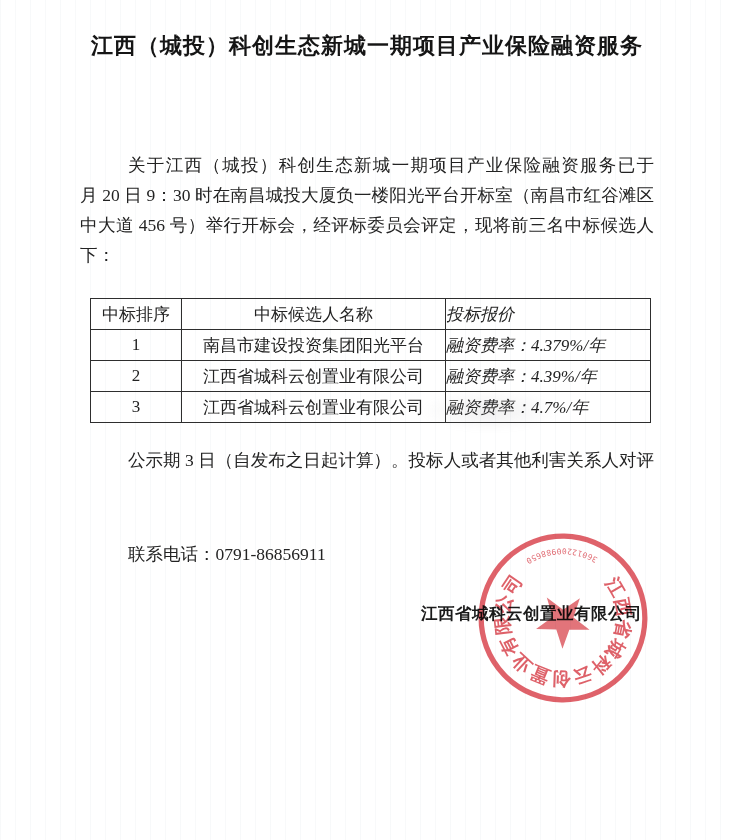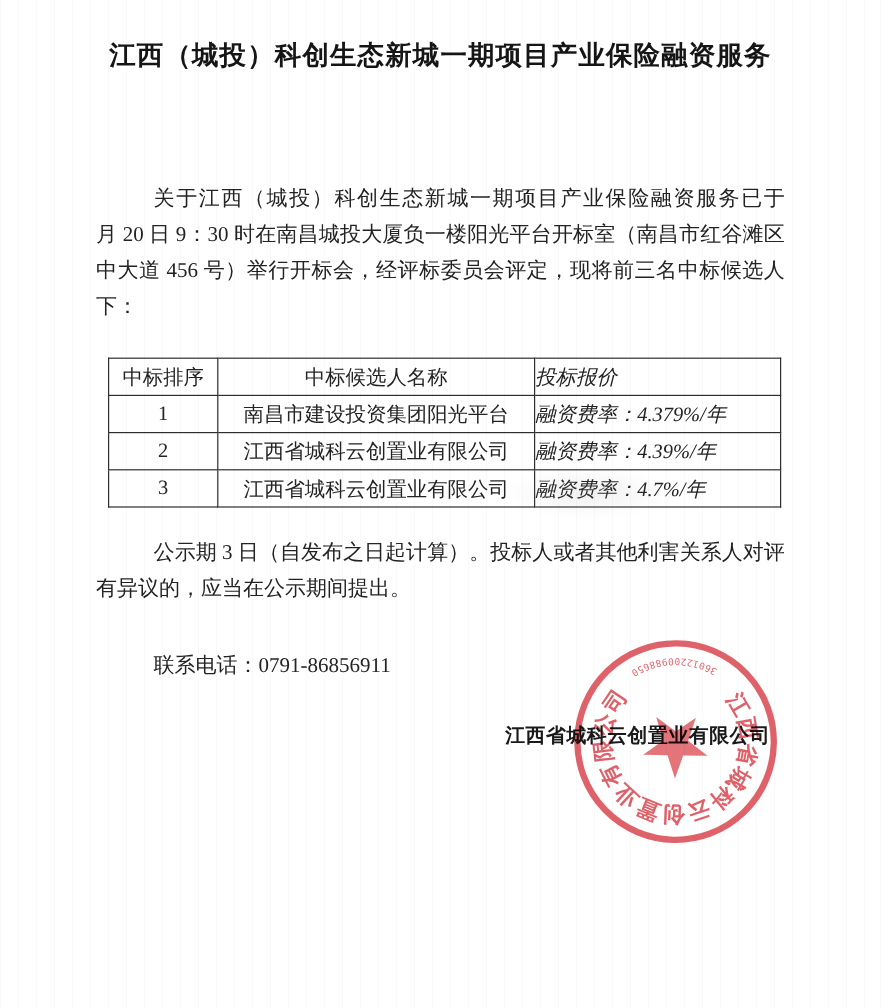--- a/index.html
+++ b/index.html
@@ -127,21 +127,20 @@
         <td class="c-name">江西省城科云创置业有限公司</td>
         <td class="c-price">融资费率：4.7%/年</td>
       </tr>
     </tbody>
   </table>
 
   <div class="smudge"></div>
 
   <div class="para notice">
     <div class="ln justify indent">公示期 3 日（自发布之日起计算）。投标人或者其他利害关系人对评标结果</div>
-    <div class="ln">有异议的，应当在公示期间提出。</div>
   </div>
 
   <div class="info-line contact">联系电话：0791-86856911</div>
 
   <div class="sig-company">江西省城科云创置业有限公司</div>
 
   <svg class="seal" viewBox="0 0 200 200" xmlns="http://www.w3.org/2000/svg">
     <defs>
       <path id="seal-name-arc" d="M 56.2 143.8 A 62 62 0 1 1 143.8 143.8" fill="none"></path>
       <path id="seal-serial-arc" d="M 54.7 164.7 A 79 79 0 0 0 145.3 164.7" fill="none"></path>

